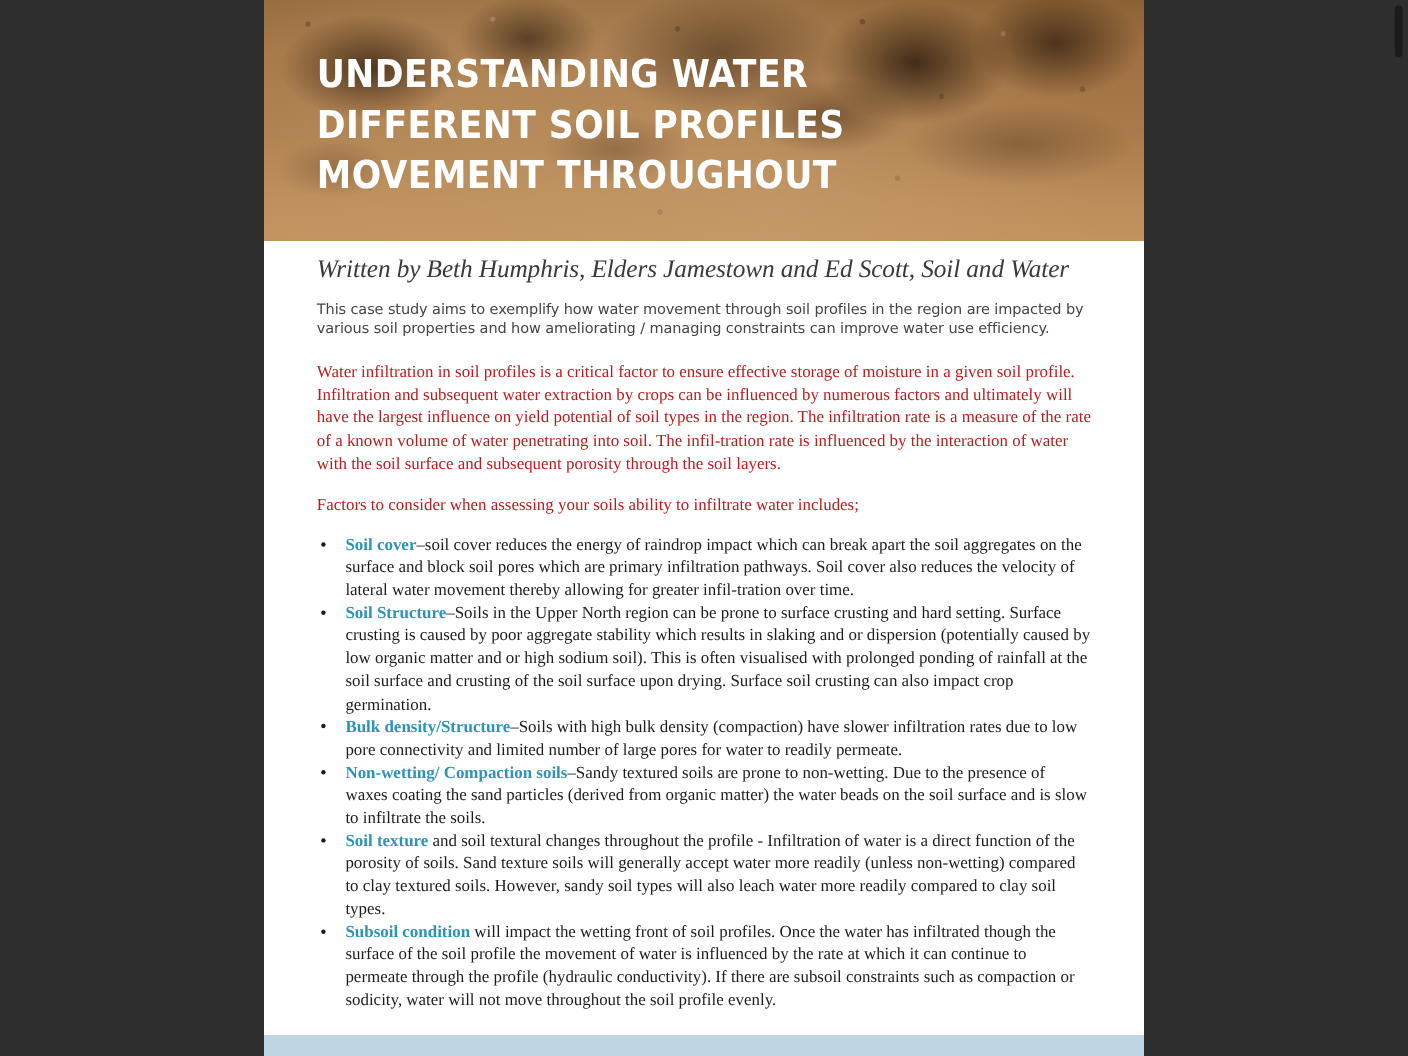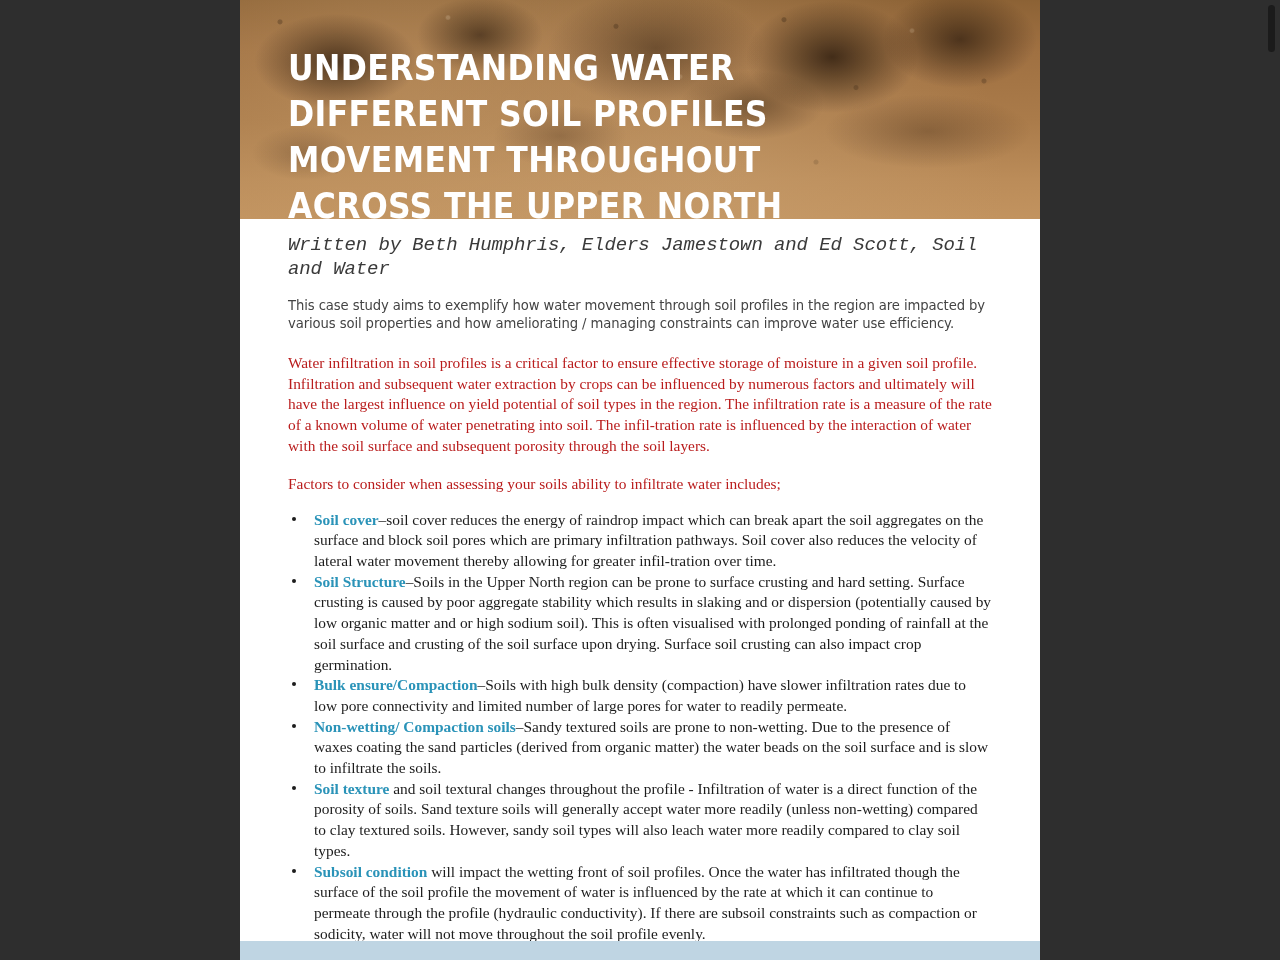--- a/index.html
+++ b/index.html
@@ -115,23 +115,23 @@
   
   #content {
     position: relative;
     padding: 0 48px;
     box-sizing: border-box;
     width: 800px;
   }
 
   #byline {
     margin-top: 14px;
-    font-family: Liberation Mono, monospace;
+    font-family: Liberation Serif, serif;
     font-style: italic;
-    font-size: 19px;
+    font-size: 23px;
     line-height: 24px;
     color: #3a3a3a;
     letter-spacing: -0.1px;
   }
 
   #standfirst {
     margin-top: 16px;
     font-family: "DejaVu Sans", sans-serif;
     font-size: 13.2px;
     line-height: 18px;
@@ -193,21 +193,20 @@
 
   <div id="page">
 
     <div id="header-banner">
       <div id="soil-texture"></div>
       <div id="soil-grain"></div>
       <h1 id="header-title">
         <span class="tline">UNDERSTANDING WATER</span>
         <span class="tline">DIFFERENT SOIL PROFILES</span>
         <span class="tline">MOVEMENT THROUGHOUT</span>
-        <span class="tline">ACROSS THE UPPER NORTH</span>
       </h1>
     </div>
 
     <div id="content">
 
       <div id="byline">Written by Beth Humphris, Elders Jamestown and Ed Scott, Soil and Water</div>
 
       <div id="standfirst">This case study aims to exemplify how water movement through soil profiles in the region are impacted by various soil properties and how ameliorating / managing constraints can improve water use efficiency.</div>
 
       <p class="body-par">Water infiltration in soil profiles is a critical factor to ensure effective storage of moisture in a given soil profile. Infiltration and subsequent water extraction by crops can be influenced by numerous factors and ultimately will have the largest influence on yield potential of soil types in the region. The infiltration rate is a measure of the rate of a known volume of water penetrating into soil. The infil-tration rate is influenced by the interaction of water with the soil surface and subsequent porosity through the soil layers.</p>
@@ -215,21 +214,21 @@
       <p class="body-par">Factors to consider when assessing your soils ability to infiltrate water includes;</p>
 
       <ul id="bullet-list">
         <li>
           <span class="dot"></span><span class="lead">Soil cover</span><span>–soil cover reduces the energy of raindrop impact which can break apart the soil aggregates on the surface and block soil pores which are primary infiltration pathways. Soil cover also reduces the velocity of lateral water movement thereby allowing for greater infil-tration over time.</span>
         </li>
         <li>
           <span class="dot"></span><span class="lead">Soil Structure</span><span>–Soils in the Upper North region can be prone to surface crusting and hard setting. Surface crusting is caused by poor aggregate stability which results in slaking and or dispersion (potentially caused by low organic matter and or high sodium soil). This is often visualised with prolonged ponding of rainfall at the soil surface and crusting of the soil surface upon drying. Surface soil crusting can also impact crop germination.</span>
         </li>
         <li>
-          <span class="dot"></span><span class="lead">Bulk ensure/Compaction</span><span>–Soils with high bulk density (compaction) have slower infiltration rates due to low pore connectivity and limited number of large pores for water to readily permeate.</span>
+          <span class="dot"></span><span class="lead">Bulk density/Structure</span><span>–Soils with high bulk density (compaction) have slower infiltration rates due to low pore connectivity and limited number of large pores for water to readily permeate.</span>
         </li>
         <li>
           <span class="dot"></span><span class="lead">Non-wetting/ Compaction soils</span><span>–Sandy textured soils are prone to non-wetting. Due to the presence of waxes coating the sand particles (derived from organic matter) the water beads on the soil surface and is slow to infiltrate the soils.</span>
         </li>
         <li>
           <span class="dot"></span><span class="lead">Soil texture</span><span> and soil textural changes throughout the profile - Infiltration of water is a direct function of the porosity of soils. Sand texture soils will generally accept water more readily (unless non-wetting) compared to clay textured soils. However, sandy soil types will also leach water more readily compared to clay soil types.</span>
         </li>
         <li>
           <span class="dot"></span><span class="lead">Subsoil condition</span><span> will impact the wetting front of soil profiles. Once the water has infiltrated though the surface of the soil profile the movement of water is influenced by the rate at which it can continue to permeate through the profile (hydraulic conductivity). If there are subsoil constraints such as compaction or sodicity, water will not move throughout the soil profile evenly.</span>
         </li>

